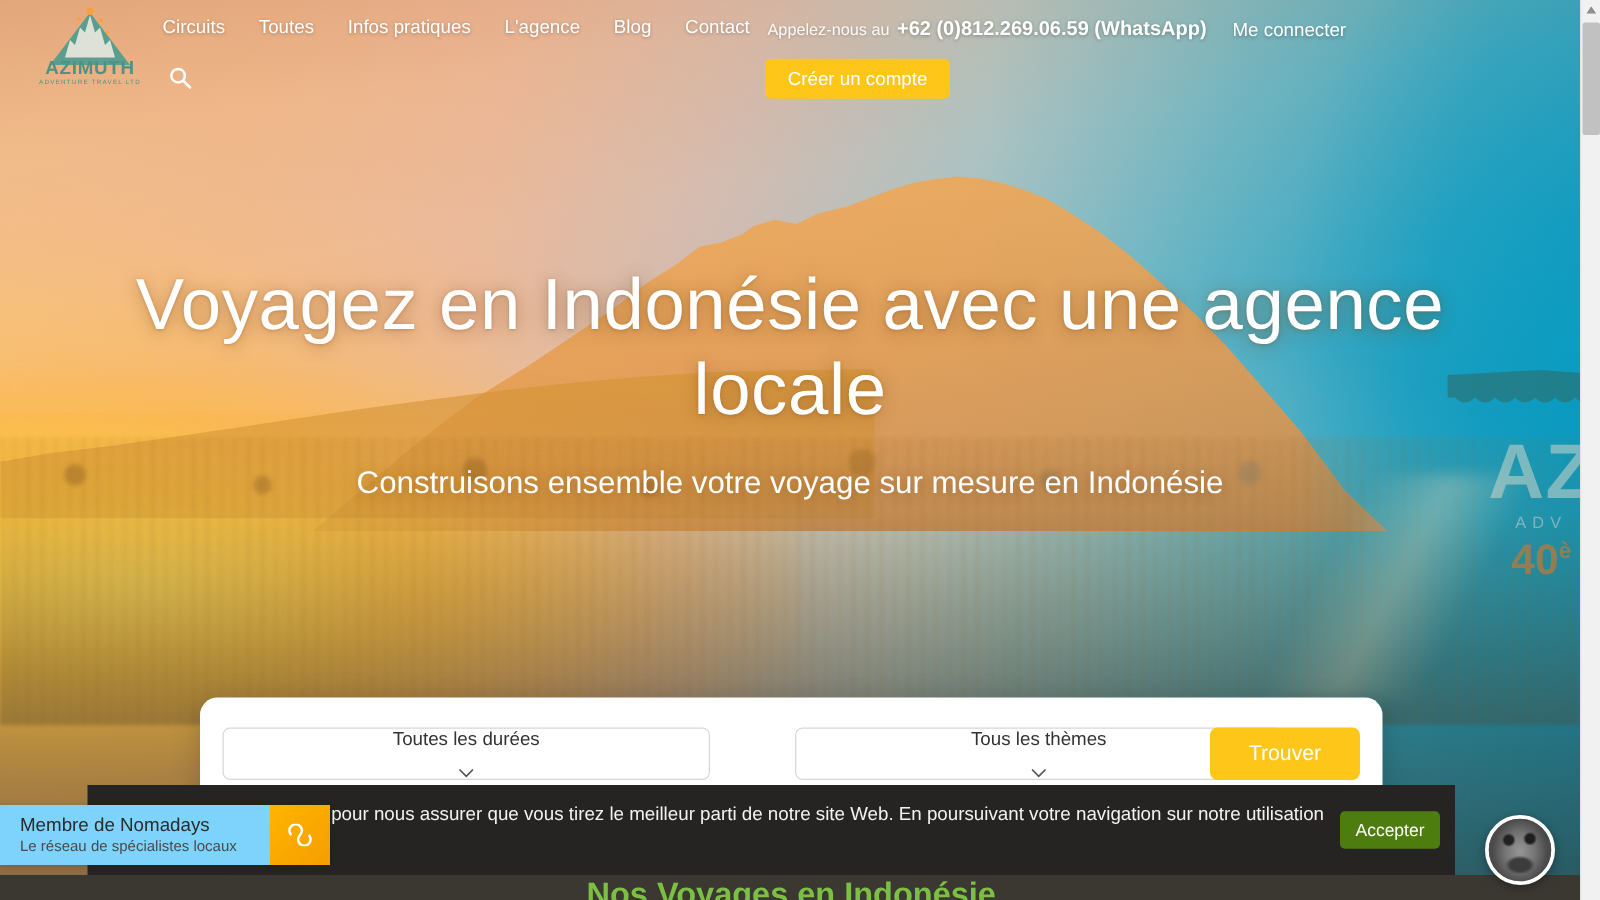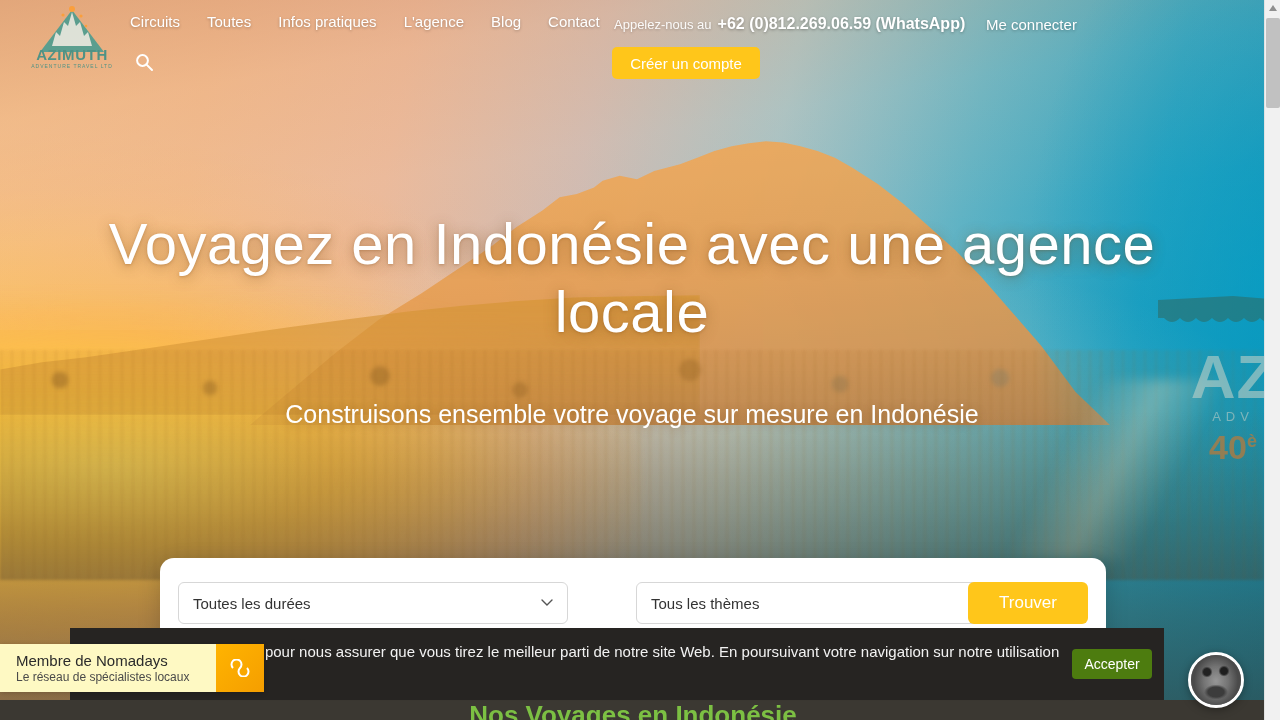--- a/index.html
+++ b/index.html
@@ -283,21 +283,20 @@
   .hero-sub {
     position: absolute;
     left: 40px; top: 372px;
     width: 1184px;
     text-align: center;
     color: #ffffff;
     font-size: 25px;
     font-weight: normal;
     text-shadow: 0 2px 10px rgba(120,70,20,0.40);
     z-index: 20;
-    margin-top: 28px;
   }
 
   
   .watermark {
     position: absolute;
     right: -44px; top: 296px;
     width: 150px; height: 200px;
     z-index: 15;
     text-align: center;
     opacity: 0.55;
@@ -329,20 +328,21 @@
     position: absolute;
     top: 24px;
     height: 42px;
     background: #ffffff;
     border: 1px solid #d7d7d7;
     border-radius: 6px;
     display: flex;
     align-items: center;
     padding: 0 14px;
     cursor: pointer;
+    flex-direction: column;
   }
   .select-box .sel-label {
     flex: 1;
     font-size: 15px;
     color: #333333;
     white-space: nowrap;
   }
   #select-duration { left: 18px; width: 390px; }
   #select-theme    { left: 428px; width: 390px; margin-left: 48px; }
 
@@ -409,21 +409,21 @@
     font-size: 14px;
     font-family: "Liberation Sans", sans-serif;
     cursor: pointer;
   }
 
   
   .nomadays-badge {
     position: absolute;
     left: 0; top: 644px;
     width: 264px; height: 48px;
-    background: #fef9c3;
+    background: #7dd3fc;
     display: flex;
     align-items: center;
     z-index: 60;
     box-shadow: 0 1px 5px rgba(0,0,0,0.2);
   }
   .nomadays-txt {
     flex: 1;
     padding-left: 16px;
   }
   .nomadays-title { font-size: 15px; color: #2b2b2b; }

